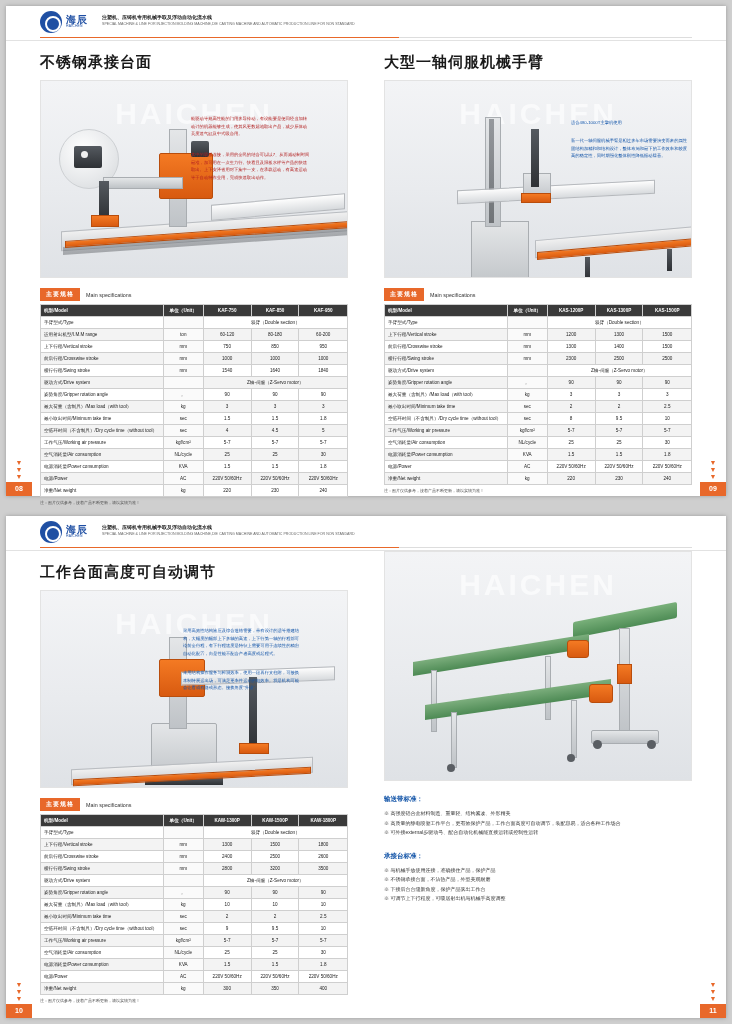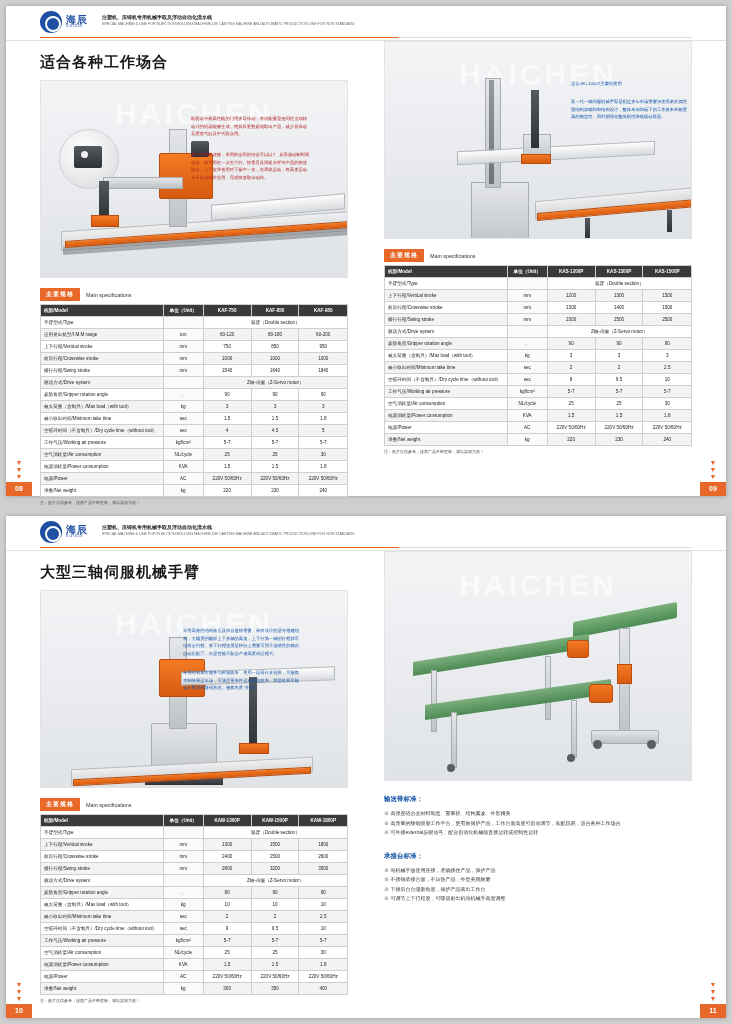--- a/index.html
+++ b/index.html
@@ -3,21 +3,21 @@
 <meta charset="utf-8">
 <style>
   html,body{margin:0;padding:0;background:#d9d9d9;font-family:"Liberation Sans",sans-serif;}
   #page{width:732px;height:1024px;position:relative;background:#cfcfcf;overflow:hidden;}
   .sheet{position:absolute;left:6px;width:720px;background:#ffffff;box-shadow:0 0 4px rgba(0,0,0,.25);}
   #sheet1{top:6px;height:490px;}
   #sheet2{top:516px;height:502px;}
 
   
   .hdr{position:relative;height:34px;border-bottom:1px solid #e2e2e2;}
-  .hdr .logo{position:absolute;left:34px;top:5px;display:flex;align-items:center;gap:4px;font-family:Liberation Serif, serif;}
+  .hdr .logo{position:absolute;left:34px;top:5px;display:flex;align-items:center;gap:4px;}
   .hdr .logomark{width:22px;height:22px;border-radius:50%;background:#1f4fa3;position:relative;}
   .hdr .logomark:after{content:"";position:absolute;left:5px;top:5px;width:12px;height:12px;border:2px solid #fff;border-radius:50%;}
   .hdr .logotext{line-height:1;}
   .hdr .logotext .cn{font-size:10px;font-weight:bold;color:#1f4fa3;letter-spacing:1px;}
   .hdr .logotext .en{font-size:3.4px;color:#1f4fa3;letter-spacing:.2px;display:block;}
   .hdr .tagline{position:absolute;left:96px;top:8px;font-size:5px;color:#333;line-height:1.5;}
   .hdr .tagline .t1{font-weight:bold;color:#222;}
   .hdr .tagline .t2{color:#666;font-size:3.6px;}
   .hdr .rule{position:absolute;left:34px;right:34px;bottom:2px;height:1px;background:linear-gradient(to right,#e8682a,#e8682a 55%,#ddd 55%,#ddd);}
 
@@ -86,21 +86,21 @@
       <div class="tagline">
         <div class="t1">注塑机、压铸机专用机械手取及浮动自动化流水线</div>
         <div class="t2">SPECIAL MACHINE &amp; LINE FOR INJECTION MOLDING MACHINE,DIE CASTING MACHINE AND AUTOMATIC PRODUCTION LINE FOR NON STANDARD</div>
       </div>
       <div class="rule"></div>
     </div>
 
     <div class="cols">
 
       <div class="col left">
-        <div class="ptitle">适合各种工作场合</div>
+        <div class="ptitle">不锈钢承接台面</div>
 
         <div class="pimg">
           <div class="wm">HAICHEN</div>
 
           <div class="circ" style="left:18px;top:48px;width:58px;height:58px;background:radial-gradient(circle at 40% 35%,#fff,#e6e8ea 60%,#d3d6d9);border:1px solid #cdd0d3;"></div>
           <div class="dark" style="left:33px;top:65px;width:28px;height:22px;border-radius:2px;"></div>
           <div class="circ" style="left:40px;top:70px;width:7px;height:7px;background:#f0f0f0;"></div>
 
           <div class="rail" style="left:20px;top:140px;width:290px;height:18px;transform:skewY(-4deg);"></div>
           <div class="dark" style="left:22px;top:156px;width:286px;height:8px;transform:skewY(-4deg);opacity:.35;"></div>
@@ -242,20 +242,21 @@
                 <td>220</td>
                 <td>230</td>
                 <td>240</td>
               </tr>
           </tbody>
         </table>
         <div class="footnote">注：图片仅供参考，接着产品不断更新，请以实物为准！</div>
       </div>
 
       <div class="col right">
+        <div class="ptitle">大型一轴伺服机械手臂</div>
 
         <div class="pimg">
           <div class="wm">HAICHEN</div>
 
           <div class="grey" style="left:86px;top:140px;width:56px;height:66px;"></div>
           <div class="grey" style="left:100px;top:36px;width:14px;height:108px;"></div>
           <div class="dark" style="left:104px;top:38px;width:5px;height:104px;opacity:.55;"></div>
           <div class="beam" style="left:72px;top:104px;width:196px;height:12px;transform:skewY(-3deg);"></div>
           <div class="grey" style="left:138px;top:92px;width:26px;height:26px;"></div>
           <div class="dark" style="left:146px;top:48px;width:8px;height:58px;"></div>
@@ -411,21 +412,21 @@
       <div class="tagline">
         <div class="t1">注塑机、压铸机专用机械手取及浮动自动化流水线</div>
         <div class="t2">SPECIAL MACHINE &amp; LINE FOR INJECTION MOLDING MACHINE,DIE CASTING MACHINE AND AUTOMATIC PRODUCTION LINE FOR NON STANDARD</div>
       </div>
       <div class="rule"></div>
     </div>
 
     <div class="cols">
 
       <div class="col left">
-        <div class="ptitle">大型三轴伺服机械手臂</div>
+        <div class="ptitle">工作台面高度可自动调节</div>
 
         <div class="pimg">
           <div class="wm">HAICHEN</div>
 
           <div class="grey" style="left:110px;top:132px;width:64px;height:58px;border-radius:2px;"></div>
           <div class="dark" style="left:104px;top:186px;width:78px;height:8px;"></div>
           <div class="grey" style="left:128px;top:46px;width:16px;height:90px;"></div>
           <div class="orange" style="left:118px;top:68px;width:44px;height:36px;border-radius:2px;"></div>
           <div class="beam" style="left:140px;top:78px;width:152px;height:12px;transform:skewY(-2deg);"></div>
           <div class="dark" style="left:208px;top:86px;width:8px;height:72px;"></div>

